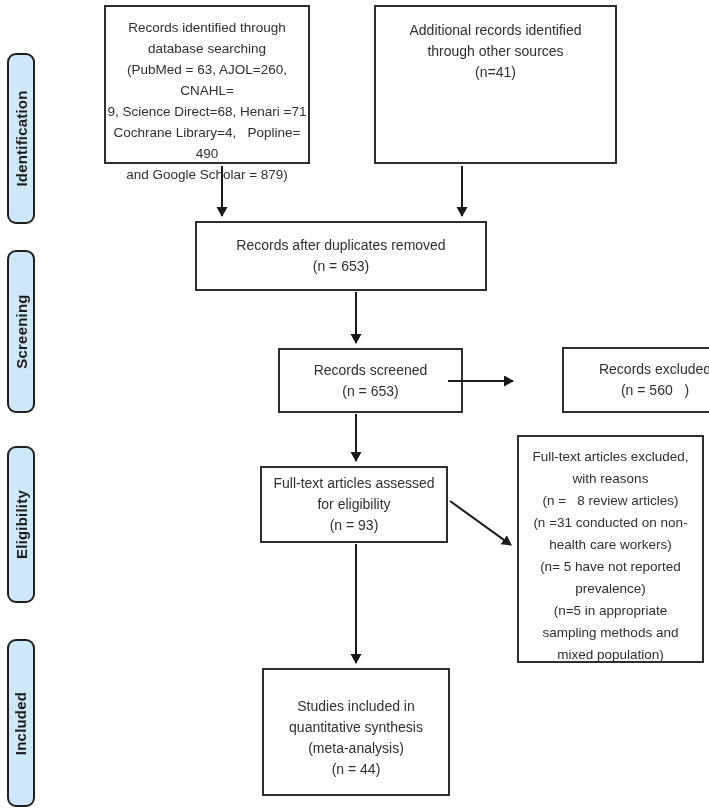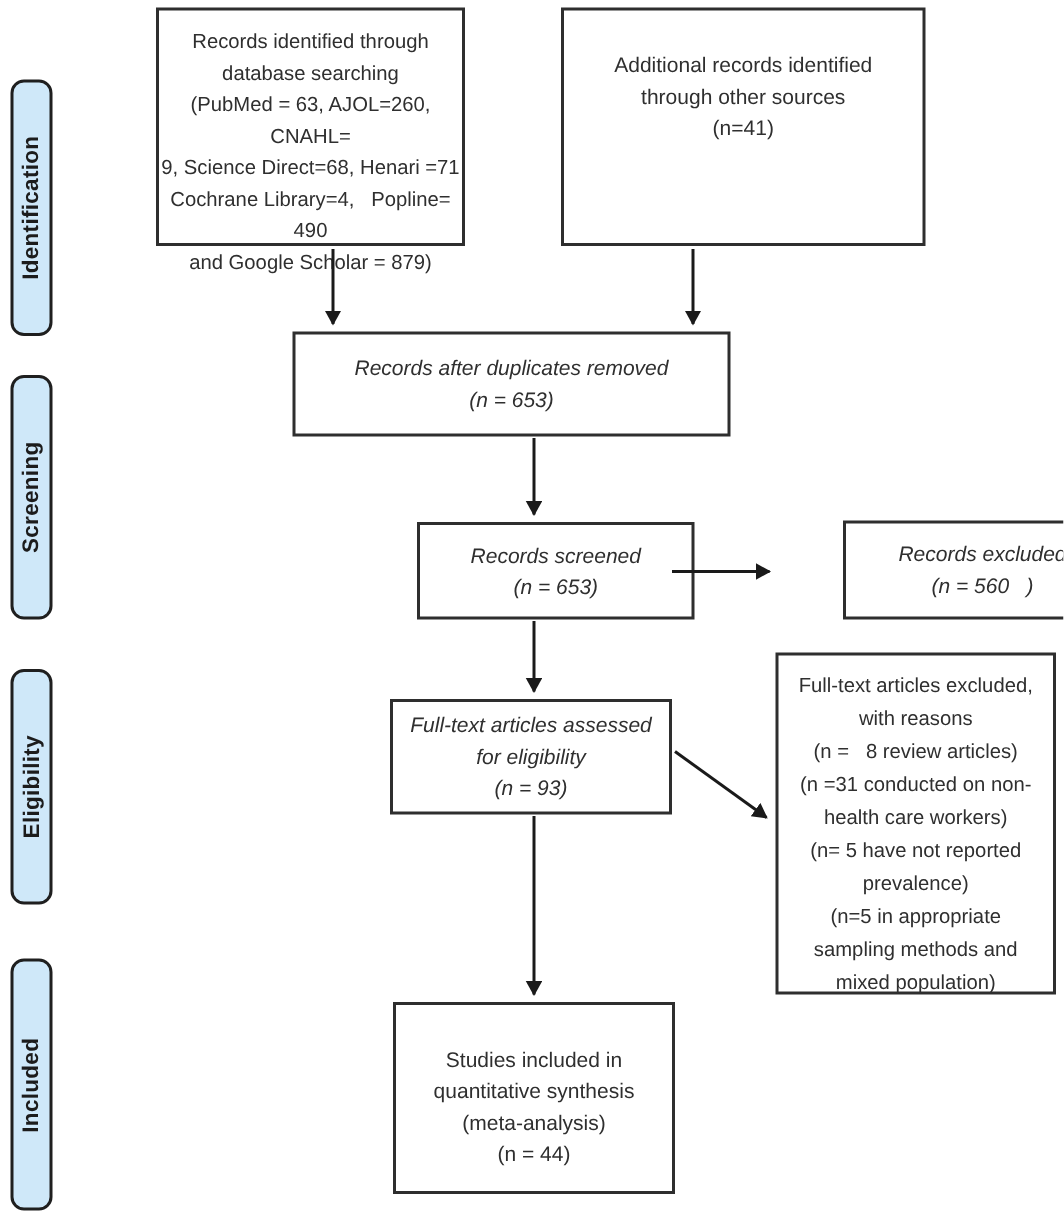--- a/index.html
+++ b/index.html
@@ -49,28 +49,28 @@
     box-sizing: border-box;
     display: flex;
     flex-direction: column;
     align-items: center;
     text-align: center;
     color: #2f2f2f;
     font-size: 14px;
     line-height: 21px;
     white-space: pre-wrap;
   }
-  .fbox.center { justify-content: center; font-style: italic; }
+  .fbox.center { justify-content: center; }
   #box-identified {
     left: 104px; top: 5px; width: 206px; height: 159px;
     padding-top: 10px; font-size: 13.5px; line-height: 21px;
   }
   #box-additional {
     left: 374px; top: 5px; width: 243px; height: 159px;
-    padding-top: 26px;
+    padding-top: 13px;
   }
   #box-deduplicated { left: 195px; top: 221px; width: 292px; height: 70px; }
   #box-screened     { left: 262px; top: 348px; width: 185px; height: 65px; margin-left: 16px; }
   #box-excluded     { left: 518px; top: 347px; width: 186px; height: 66px; margin-left: 44px; }
   #box-fulltext     { left: 260px; top: 466px; width: 188px; height: 77px; }
   #box-fulltext-excluded {
     left: 517px; top: 435px; width: 187px; height: 228px;
     padding-top: 9px; line-height: 22px; font-size: 13.5px;
   }
   #box-included-studies {

